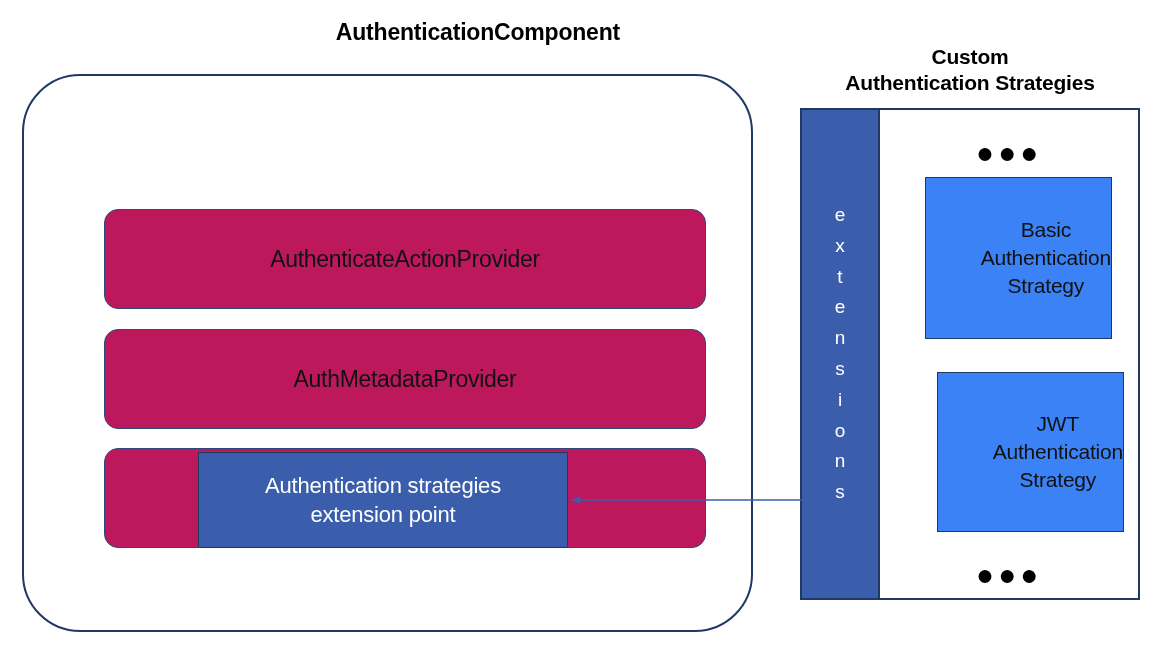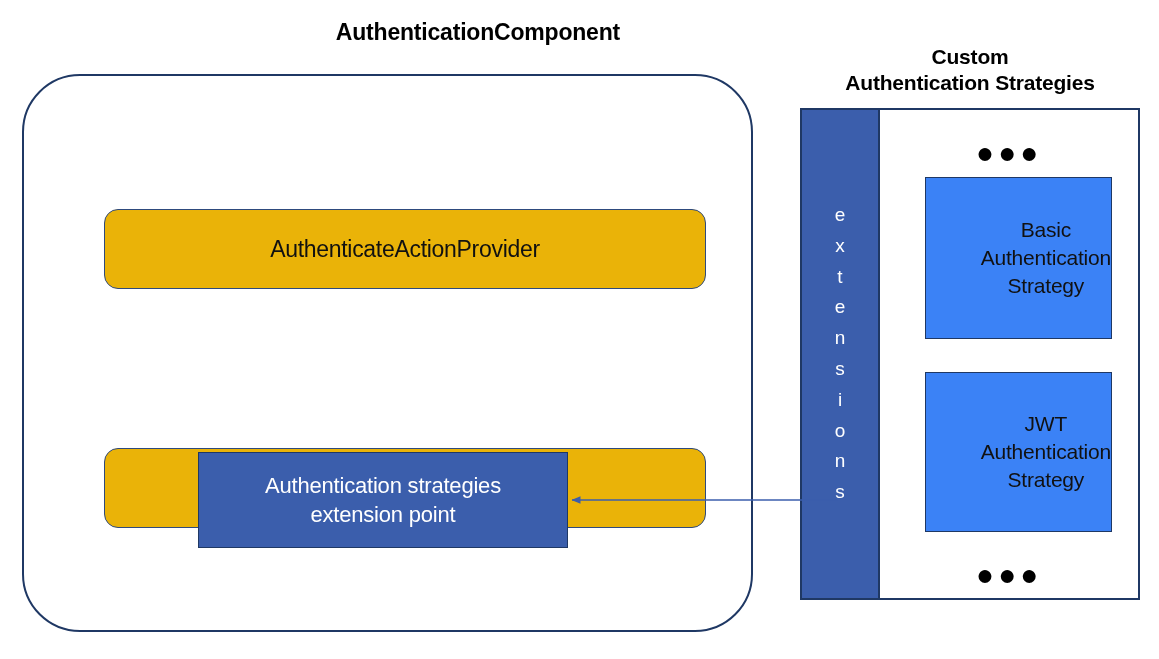--- a/index.html
+++ b/index.html
@@ -55,25 +55,25 @@
     border-radius: 58px;
     box-sizing: border-box;
     background: #ffffff;
   }
 
   
   .provider-box {
     position: absolute;
     left: 80px;
     width: 602px;
-    height: 80px;
+    height: 100px;
     border: 1.8px solid #2E4A7D;
     border-radius: 14px;
     box-sizing: border-box;
-    background: #eab308;
+    background: #be185d;
     display: flex;
     align-items: center;
     justify-content: center;
   }
   .provider-label {
     font-size: 23px;
     color: #111111;
     letter-spacing: -0.3px;
   }
   #provider-0 { top: 133px; }
@@ -171,21 +171,21 @@
   }
   .strategy-label {
     font-size: 21px;
     line-height: 1.33;
     color: #111111;
     text-align: center;
     white-space: pre-line;
     letter-spacing: -0.2px;
   }
   #strategy-0 { top: 67px;  height: 162px; }
-  #strategy-1 { top: 262px; height: 160px; }
+  #strategy-1 { top: 262px; height: 160px; margin-left: 12px; }
 
   
   #connector-arrow {
     position: absolute;
     left: 540px;
     top: 478px;
     width: 300px;
     height: 44px;
     z-index: 7;
     pointer-events: none;
@@ -200,20 +200,23 @@
 
   <div id="custom-title" class="title">Custom
 Authentication Strategies</div>
 
   <div id="component-box">
 
     <div class="provider-box" id="provider-0">
       <span class="provider-label">AuthenticateActionProvider</span>
     </div>
 
+    <div class="provider-box" id="provider-1">
+      <span class="provider-label">AuthMetadataProvider</span>
+    </div>
 
     <div class="provider-box" id="provider-2">
       <span class="provider-label">AuthenticationStrategyProvider</span>
     </div>
 
   </div>
 
   <div id="extension-point">
     <span class="ep-label">Authentication strategies
 extension point</span>

